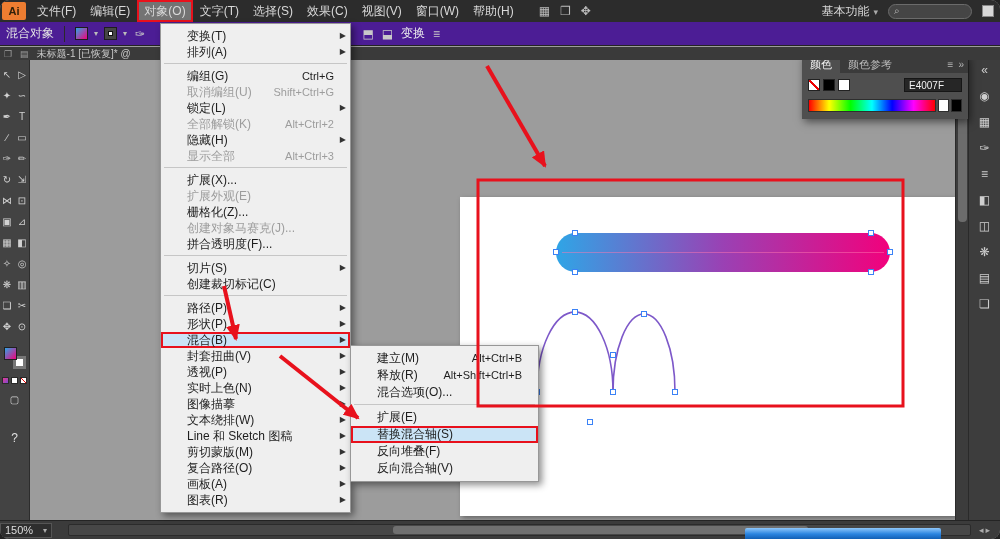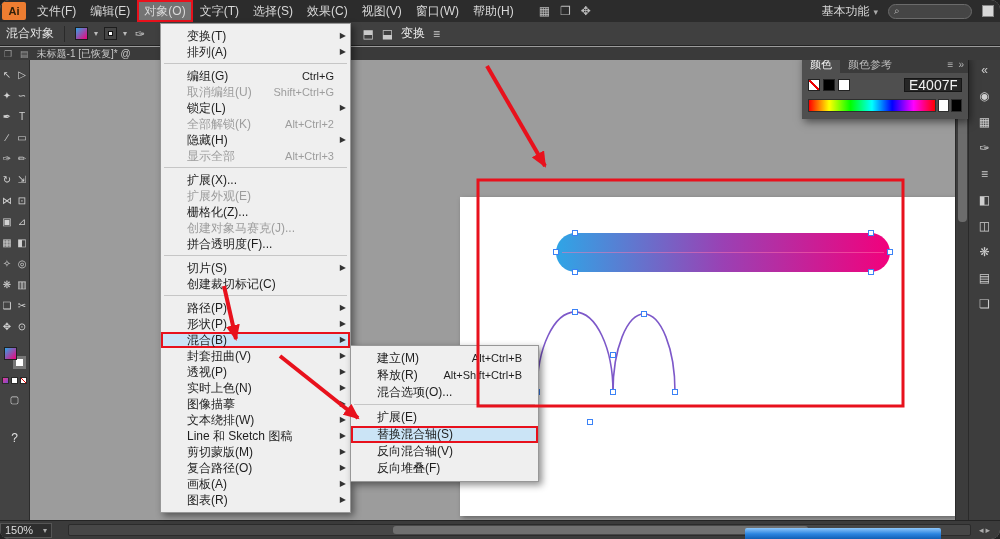--- a/index.html
+++ b/index.html
@@ -19,21 +19,21 @@
   #mb-right{margin-left:auto;display:flex;align-items:center;gap:10px;padding-right:6px;}
   #workspace{color:#d8d8d8;cursor:default;}
   #workspace .caret{font-size:9px;margin-left:4px;color:#aaa;}
   #search-box{display:flex;align-items:center;width:84px;height:15px;background:#454545;
               border:1px solid #6b6b6b;border-radius:8px;padding:0 5px;}
   #search-box .mag{color:#bbb;font-size:10px;margin-right:3px;}
   #search-box input{flex:1;min-width:0;background:transparent;border:none;outline:none;color:#ddd;font-size:10px;}
   .win-btn{width:12px;height:12px;background:#d8d8d8;border:1px solid #888;}
 
   
-  #control-bar{position:absolute;left:0;top:22px;width:1000px;height:24px;background:#404040;
+  #control-bar{position:absolute;left:0;top:22px;width:1000px;height:24px;background:#4c1d95;
                border-bottom:1px solid #242424;display:flex;align-items:center;z-index:30;
                color:#e3e3e3;font-size:12px;padding:0 6px;gap:6px;}
   .cb-swatch{width:13px;height:13px;border:1px solid #1d1d1d;display:inline-block;}
   .cb-fill{background:linear-gradient(135deg,#2fa5e6,#f2017c);}
   .cb-stroke{background:#fff;box-shadow:inset 0 0 0 3px #464646, inset 0 0 0 4px #111;}
   .cb-caret{font-size:8px;color:#bbb;}
   .cb-icon{color:#c9c9c9;font-size:12px;padding:0 2px;}
   .cb-group{display:flex;gap:4px;margin-left:10px;}
   #cb-zoom{width:46px;height:16px;background:#2f2f2f;border:1px solid #1c1c1c;color:#e8e8e8;
            font-size:11px;text-align:center;margin-left:14px;}
@@ -90,21 +90,21 @@
   .cp-tab{padding:0 8px;height:18px;line-height:18px;cursor:default;}
   .cp-tab.active{background:#4f4f4f;color:#f0f0f0;}
   #cp-header .cp-icons{margin-left:auto;display:flex;gap:5px;padding-right:4px;color:#b5b5b5;font-size:10px;}
   #cp-body{background:#4f4f4f;padding:5px 6px 7px;}
   #cp-row1{display:flex;align-items:center;gap:3px;}
   .cp-swatch{width:12px;height:12px;border:1px solid #222;}
   .cp-none{background:linear-gradient(45deg,transparent 43%,#e00 43%,#e00 57%,transparent 57%),#fff;}
   .cp-black{background:#000;}
   .cp-white{background:#fff;}
   #cp-hex{margin-left:auto;width:58px;height:14px;background:#262626;border:1px solid #161616;
-          color:#f0f0f0;font-size:14px;padding:0 4px;}
+          color:#f0f0f0;font-size:10px;padding:0 4px;}
   #cp-spectrum-row{display:flex;align-items:center;gap:2px;margin-top:7px;}
   #cp-spectrum{flex:1;height:13px;border:1px solid #2e2e2e;
     background:linear-gradient(to right,#f00 0%,#ff0 16%,#0f0 33%,#0ff 50%,#00f 66%,#f0f 83%,#f00 100%);}
   .cp-end{width:11px;height:13px;border:1px solid #2e2e2e;}
 
   
   #artboard{position:absolute;left:460px;top:197px;width:495px;height:319px;background:#fff;
             box-shadow:2px 2px 5px rgba(0,0,0,.35);z-index:2;}
   #artwork{position:absolute;left:0;top:0;z-index:6;pointer-events:none;}
   #annotations{position:absolute;left:0;top:0;z-index:100;pointer-events:none;}
@@ -493,26 +493,26 @@
         <span class="mi-label">扩展(E)</span>
         <span class="mi-shortcut"></span>
         <span class="mi-arrow">▶</span>
       </div>
       <div class="menu-item active boxed">
         <span class="mi-label">替换混合轴(S)</span>
         <span class="mi-shortcut"></span>
         <span class="mi-arrow">▶</span>
       </div>
       <div class="menu-item">
+        <span class="mi-label">反向堆叠(F)</span>
+        <span class="mi-shortcut"></span>
+        <span class="mi-arrow">▶</span>
+      </div>
+      <div class="menu-item">
         <span class="mi-label">反向混合轴(V)</span>
-        <span class="mi-shortcut"></span>
-        <span class="mi-arrow">▶</span>
-      </div>
-      <div class="menu-item">
-        <span class="mi-label">反向堆叠(F)</span>
         <span class="mi-shortcut"></span>
         <span class="mi-arrow">▶</span>
       </div>
     </div>
 
   <div id="dock">
 
   <div class="dock-btn">
         <span>«</span>
       </div>

